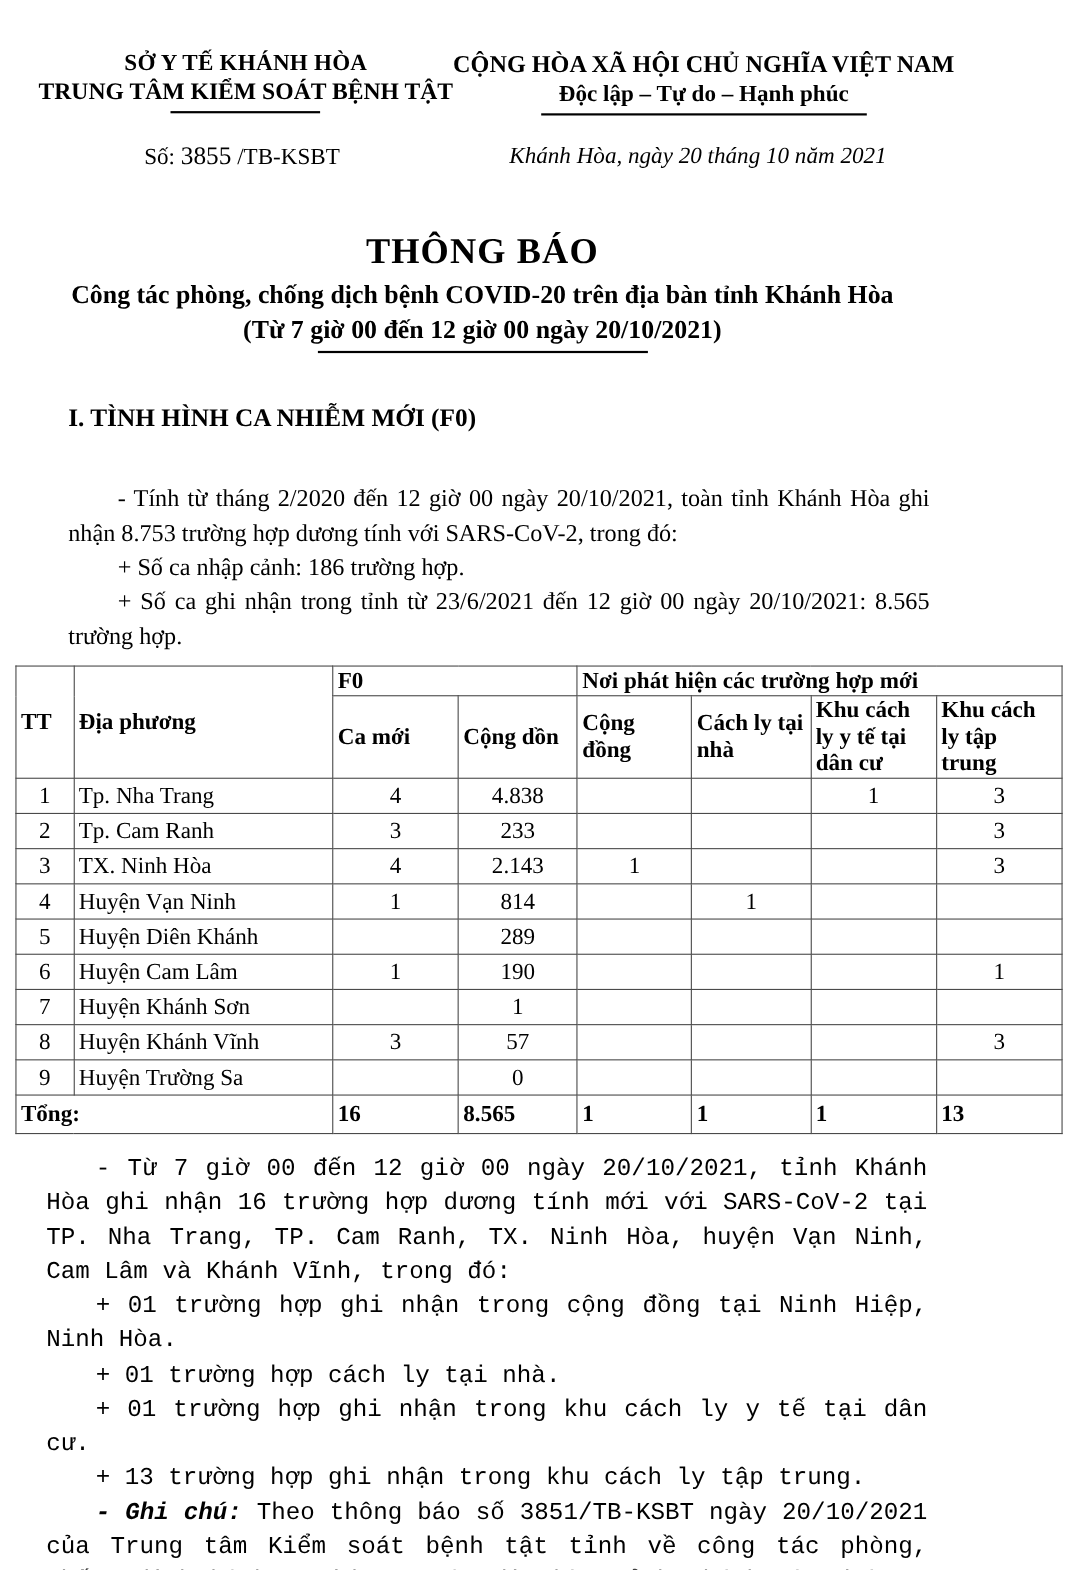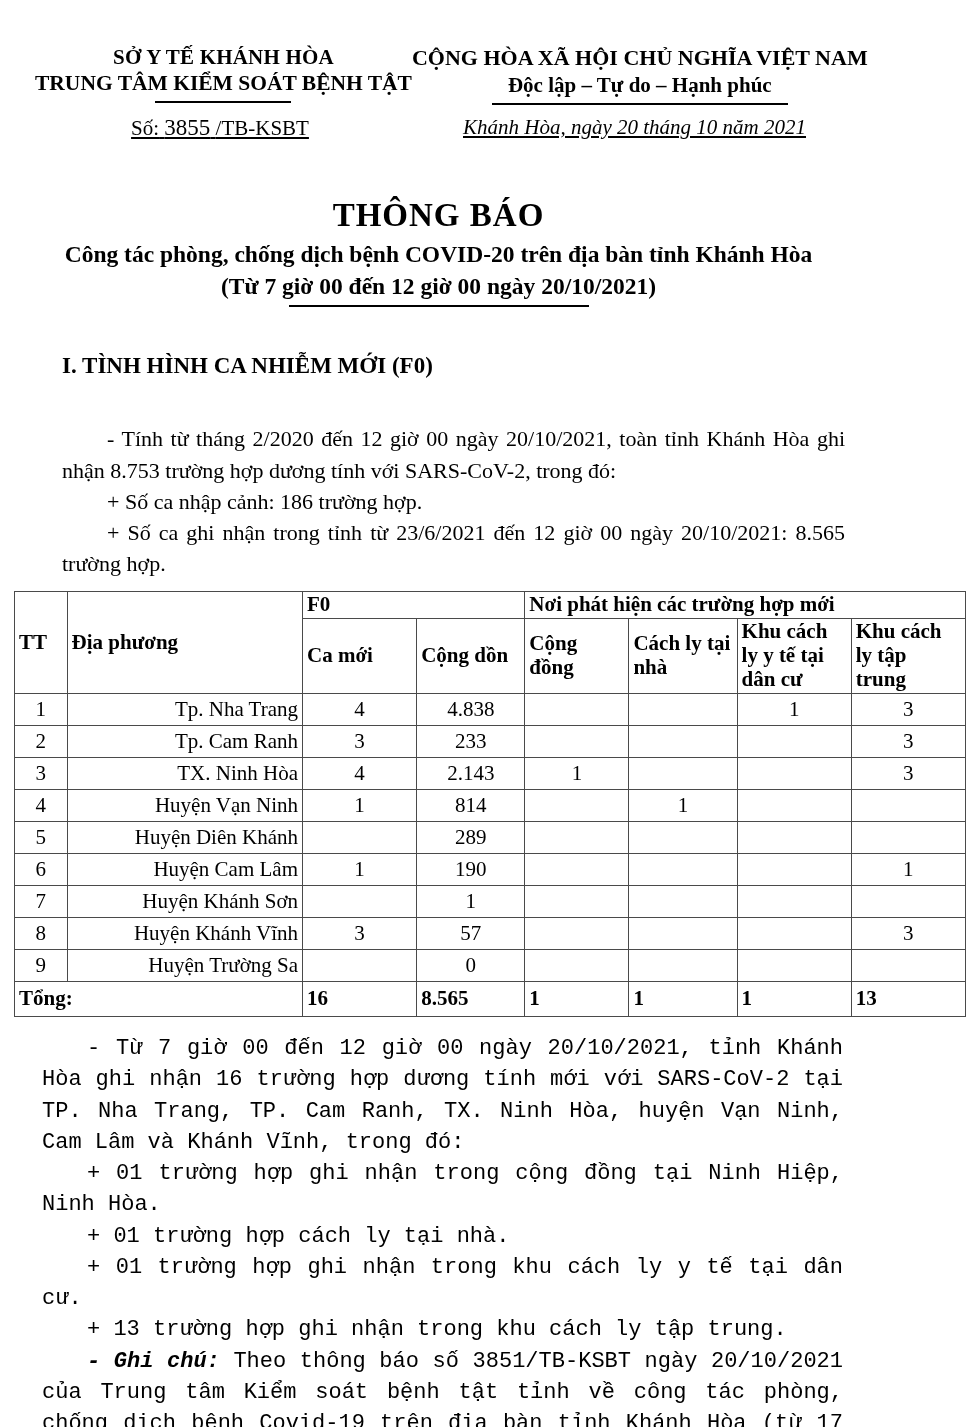--- a/index.html
+++ b/index.html
@@ -70,22 +70,21 @@
     height: 2px;
     background: #000;
     margin: 4px auto 0 auto;
   }
   .rule-left { width: 136px; }
   .rule-right { width: 296px; }
 
   
   .numdate {
     display: flex;
-    margin-top: 10px;
-    text-decoration: underline;
+    margin-top: 24px;
   }
   .numdate-left {
     width: 420px;
     text-align: center;
     padding-left: 20px;
     box-sizing: border-box;
     font-size: 21px;
     white-space: nowrap;
   }
   .numdate-left .num-val { font-size: 23px; }
@@ -174,21 +173,21 @@
   table.data th {
     text-align: left;
     font-weight: bold;
     vertical-align: middle;
   }
   table.data td {
     vertical-align: middle;
     height: 29px;
   }
   td.cellnum { text-align: center; }
-  td.cellname { text-align: right; padding-left: 9px; }
+  td.cellname { text-align: left; padding-left: 9px; }
   tr.total td {
     font-weight: bold;
     text-align: left;
     height: 32px;
   }
   td.total-label { text-align: center; font-weight: bold; }
 
   .col-tt    { width: 52px; }
   .col-name  { width: 233px; }
   .col-camoi { width: 113px; }

